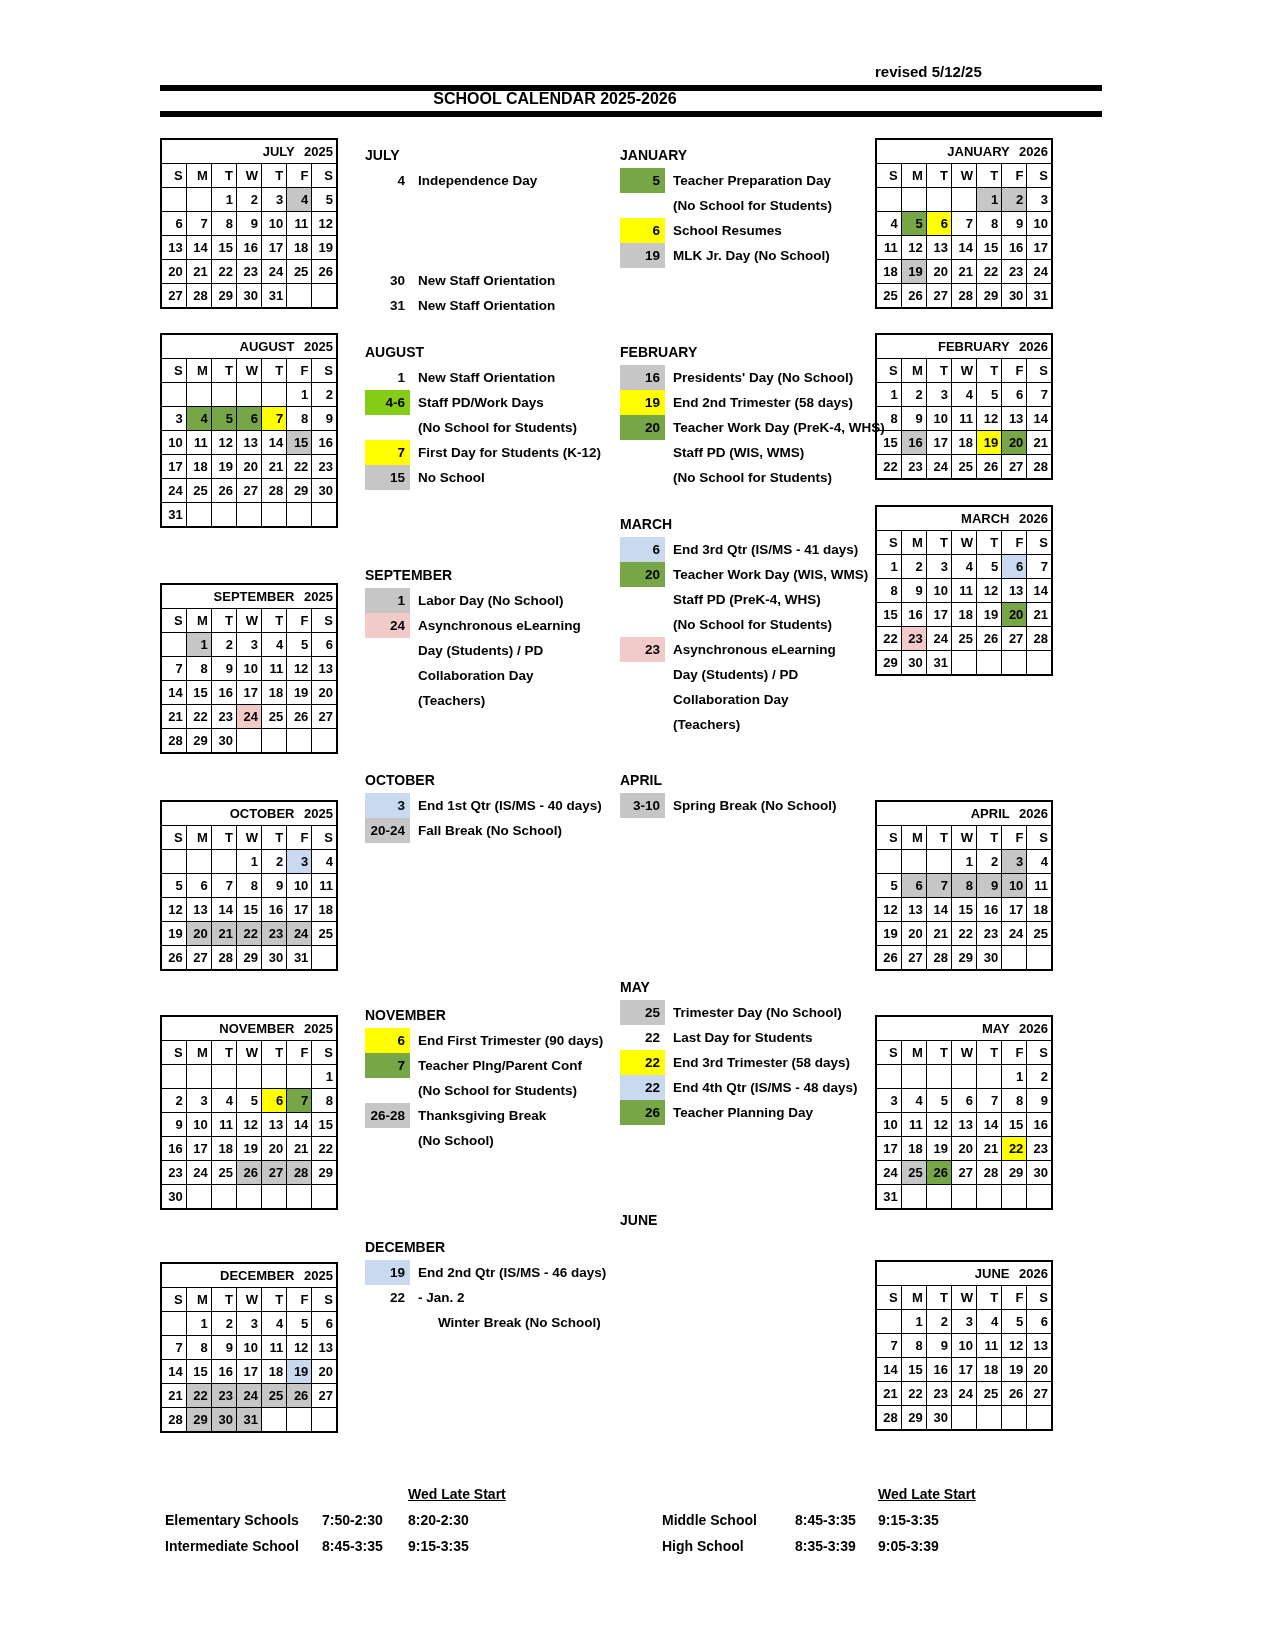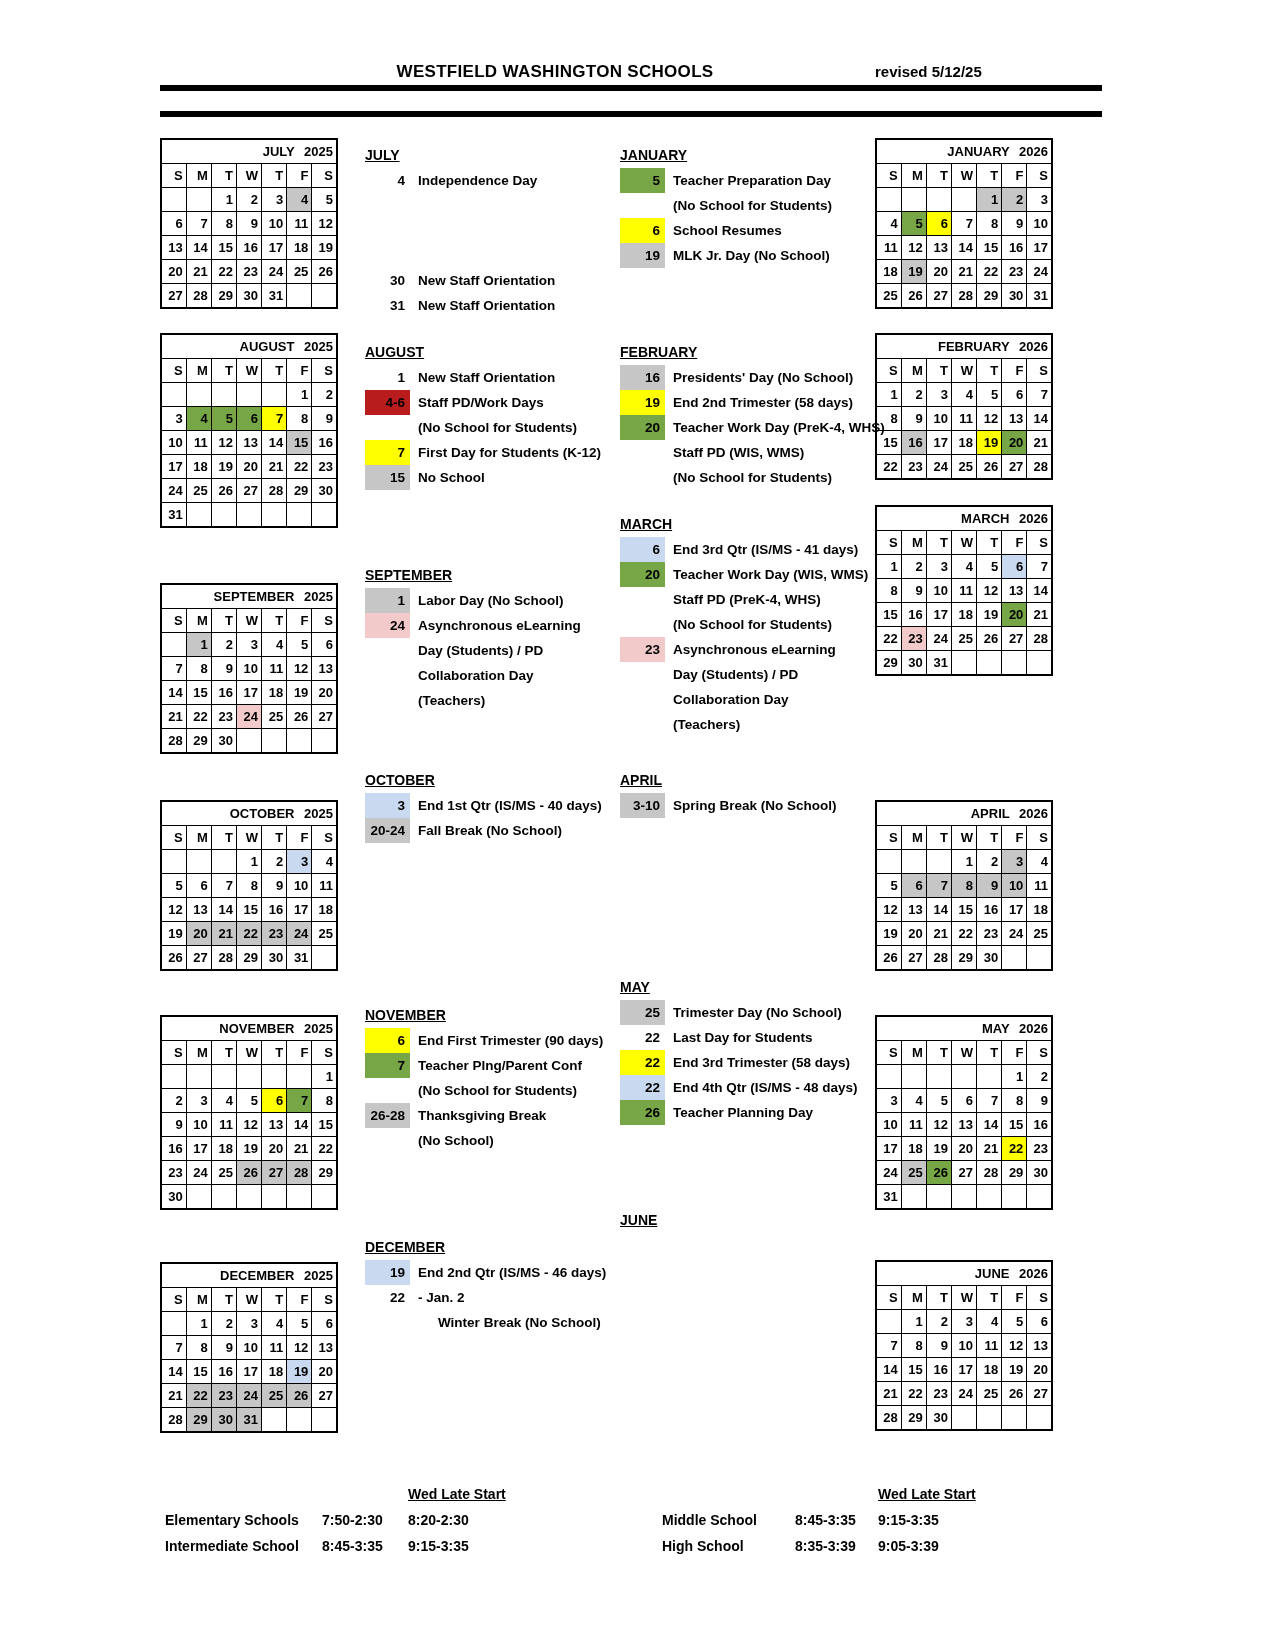--- a/index.html
+++ b/index.html
@@ -14,39 +14,39 @@
 
   
   table.cal{position:absolute;border-collapse:collapse;table-layout:fixed;width:178px;
             border:2.5px solid #000;background:#fff;}
   table.cal td{border:1.5px solid #000;height:23px;padding:0 3px 0 0;font-size:13px;
                text-align:right;vertical-align:middle;overflow:hidden;}
   td.cal-title{text-align:center;font-size:14.5px;height:24px;padding:0;word-spacing:6px;}
   td.cal-dh{text-align:center;font-size:13.5px;padding:0;}
 
   
-  .ev-block{position:absolute;width:255px;text-decoration:underline;}
+  .ev-block{position:absolute;width:255px;}
   .ev-header{height:25px;line-height:25px;font-size:14px;}
   .ev-line{height:25px;line-height:25px;white-space:nowrap;}
   .ev-num{display:inline-block;width:45px;height:25px;box-sizing:border-box;
           text-align:right;padding-right:5px;font-size:13.5px;vertical-align:top;}
   .ev-text{display:inline-block;padding-left:8px;font-size:13.5px;vertical-align:top;}
 
   
   .hours-title{position:absolute;left:160px;top:1432px;width:940px;text-align:center;font-size:15px;}
   .wls{position:absolute;top:1486px;font-size:14px;text-decoration:underline;}
   .hour-cell{position:absolute;font-size:14px;white-space:nowrap;}
 </style>
 </head>
 <body>
 
 <div class="page">
-  <div class="hdr-title">WESTFIELD WASHINGTON SCHOOLS</div>
   <div class="hdr-revised">revised 5/12/25</div>
   <div class="hdr-bar" style="top:85px"></div>
+  <div class="hdr-sub">SCHOOL CALENDAR 2025-2026</div>
   <div class="hdr-bar" style="top:111px"></div>
 
   <div id="calendars">
       <table class="cal" style="left: 160px; top: 138px;">
         <tbody>
           <tr>
             <td colspan="7" class="cal-title">JULY 2025</td>
           </tr>
           <tr>
             <td class="cal-dh">S</td>
@@ -800,21 +800,21 @@
         <div class="ev-line"><span class="ev-num">4</span><span class="ev-text">Independence Day</span></div>
         <div class="ev-line"></div>
         <div class="ev-line"></div>
         <div class="ev-line"></div>
         <div class="ev-line"><span class="ev-num">30</span><span class="ev-text">New Staff Orientation</span></div>
         <div class="ev-line"><span class="ev-num">31</span><span class="ev-text">New Staff Orientation</span></div>
       </div>
       <div class="ev-block" style="left: 365px; top: 340px;">
         <div class="ev-header">AUGUST</div>
         <div class="ev-line"><span class="ev-num">1</span><span class="ev-text">New Staff Orientation</span></div>
-        <div class="ev-line"><span class="ev-num" style="background: #b91c1c;">4-6</span><span class="ev-text">Staff PD/Work Days</span></div>
+        <div class="ev-line"><span class="ev-num" style="background: #84cc16;">4-6</span><span class="ev-text">Staff PD/Work Days</span></div>
         <div class="ev-line"><span class="ev-num"></span><span class="ev-text">(No School for Students)</span></div>
         <div class="ev-line"><span class="ev-num" style="background: rgb(255, 255, 0);">7</span><span class="ev-text">First Day for Students (K-12)</span></div>
         <div class="ev-line"><span class="ev-num" style="background: rgb(198, 198, 198);">15</span><span class="ev-text">No School</span></div>
       </div>
       <div class="ev-block" style="left: 365px; top: 563px;">
         <div class="ev-header">SEPTEMBER</div>
         <div class="ev-line"><span class="ev-num" style="background: rgb(198, 198, 198);">1</span><span class="ev-text">Labor Day (No School)</span></div>
         <div class="ev-line"><span class="ev-num" style="background: rgb(243, 202, 202);">24</span><span class="ev-text">Asynchronous eLearning</span></div>
         <div class="ev-line"><span class="ev-num"></span><span class="ev-text">Day (Students) / PD</span></div>
         <div class="ev-line"><span class="ev-num"></span><span class="ev-text">Collaboration Day</span></div>

